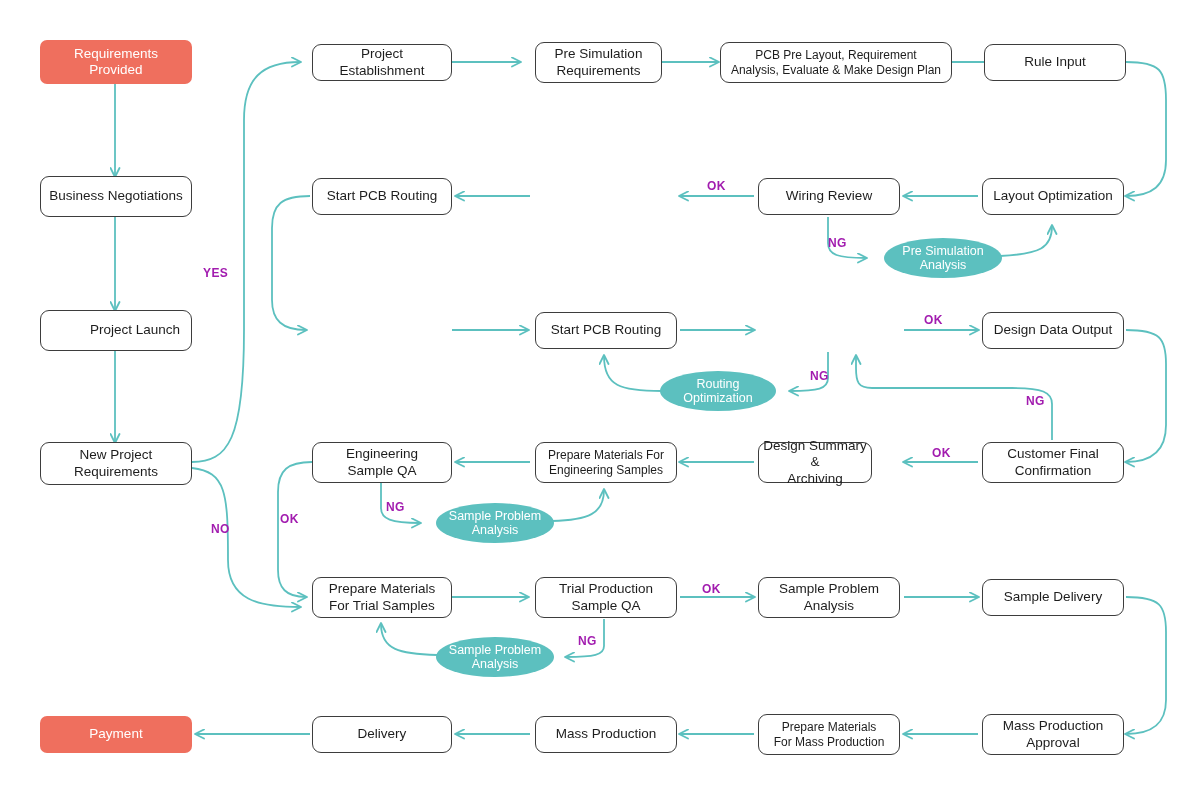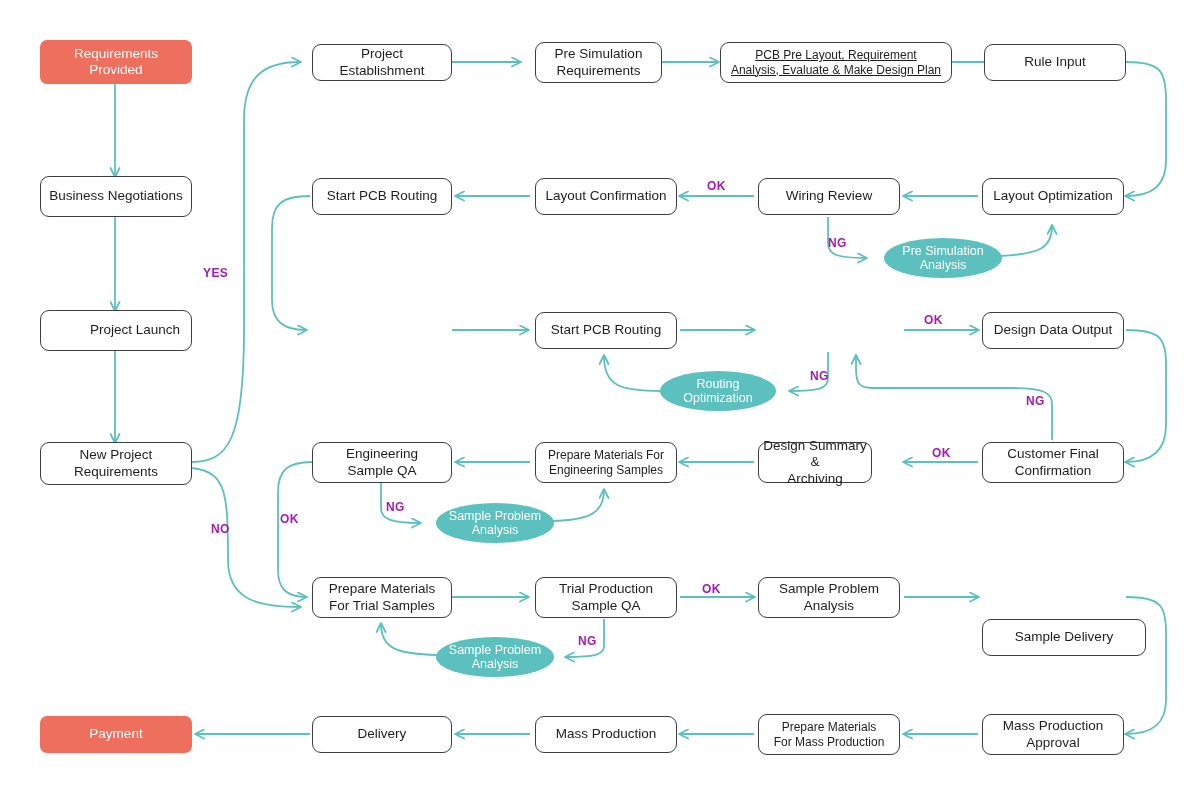--- a/index.html
+++ b/index.html
@@ -141,28 +141,27 @@
   <div class="node" style="left:40px;top:442px;width:152px;height:43px;">New Project
 Requirements</div>
 
   <div class="node accent" style="left:40px;top:716px;width:152px;height:37px;">Payment</div>
 
   <div class="node" style="left:312px;top:44px;width:140px;height:37px;">Project Establishment</div>
 
   <div class="node" style="left:535px;top:42px;width:127px;height:41px;">Pre Simulation
 Requirements</div>
 
-  <div class="node small" style="left:720px;top:42px;width:232px;height:41px;text-decoration:underline;">PCB Pre Layout, Requirement
+  <div class="node small" style="left:720px;top:42px;width:232px;height:41px;">PCB Pre Layout, Requirement
 Analysis, Evaluate &amp; Make Design Plan</div>
 
   <div class="node" style="left:984px;top:44px;width:142px;height:37px;">Rule Input</div>
 
   <div class="node" style="left:312px;top:178px;width:140px;height:37px;">Start PCB Routing</div>
 
-  <div class="node" style="left:535px;top:178px;width:142px;height:37px;">Layout Confirmation</div>
 
   <div class="node" style="left:758px;top:178px;width:142px;height:37px;">Wiring Review</div>
 
   <div class="node" style="left:982px;top:178px;width:142px;height:37px;">Layout Optimization</div>
 
   <div class="ellipse" style="left:884px;top:238px;width:118px;height:40px;">Pre Simulation
 Analysis</div>
 
 
   <div class="node" style="left:535px;top:312px;width:142px;height:37px;">Start PCB Routing</div>
@@ -190,21 +189,21 @@
 
   <div class="node" style="left:312px;top:577px;width:140px;height:41px;">Prepare Materials
 For Trial Samples</div>
 
   <div class="node" style="left:535px;top:577px;width:142px;height:41px;">Trial Production
 Sample QA</div>
 
   <div class="node" style="left:758px;top:577px;width:142px;height:41px;">Sample Problem
 Analysis</div>
 
-  <div class="node" style="left:982px;top:579px;width:164px;height:37px;margin-top:40px;">Sample Delivery</div>
+  <div class="node" style="left:982px;top:579px;width:142px;height:37px;">Sample Delivery</div>
 
   <div class="ellipse" style="left:436px;top:637px;width:118px;height:40px;">Sample Problem
 Analysis</div>
 
   <div class="node" style="left:312px;top:716px;width:140px;height:37px;">Delivery</div>
 
   <div class="node" style="left:535px;top:716px;width:142px;height:37px;">Mass Production</div>
 
   <div class="node small" style="left:758px;top:714px;width:142px;height:41px;">Prepare Materials
 For Mass Production</div>

